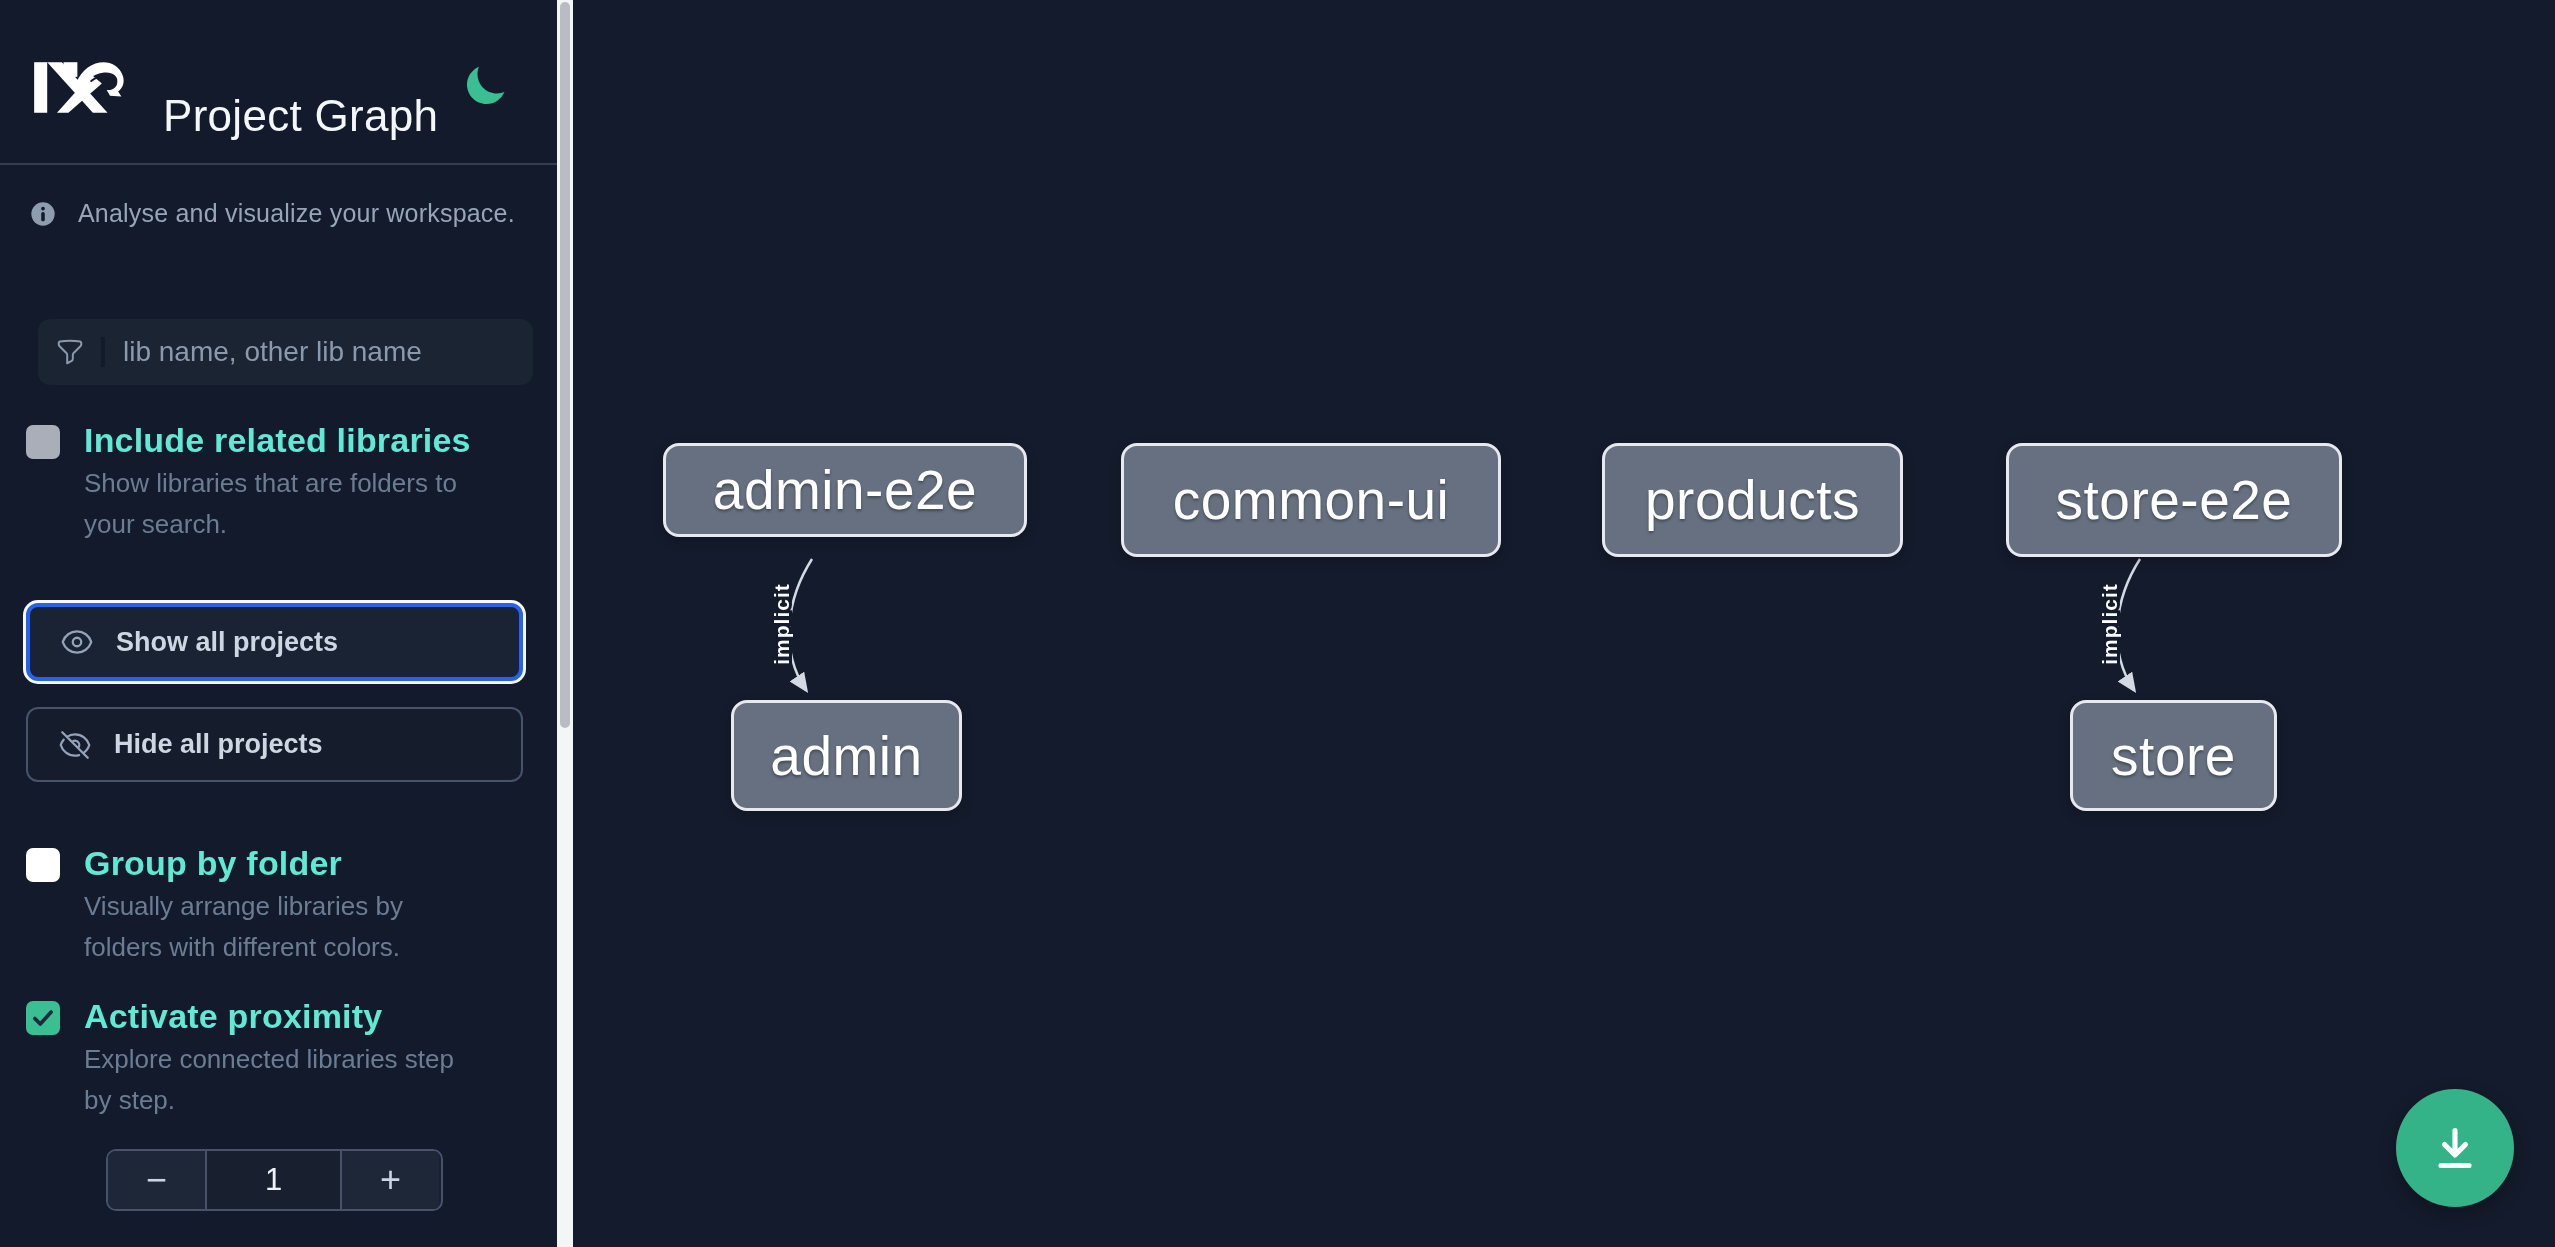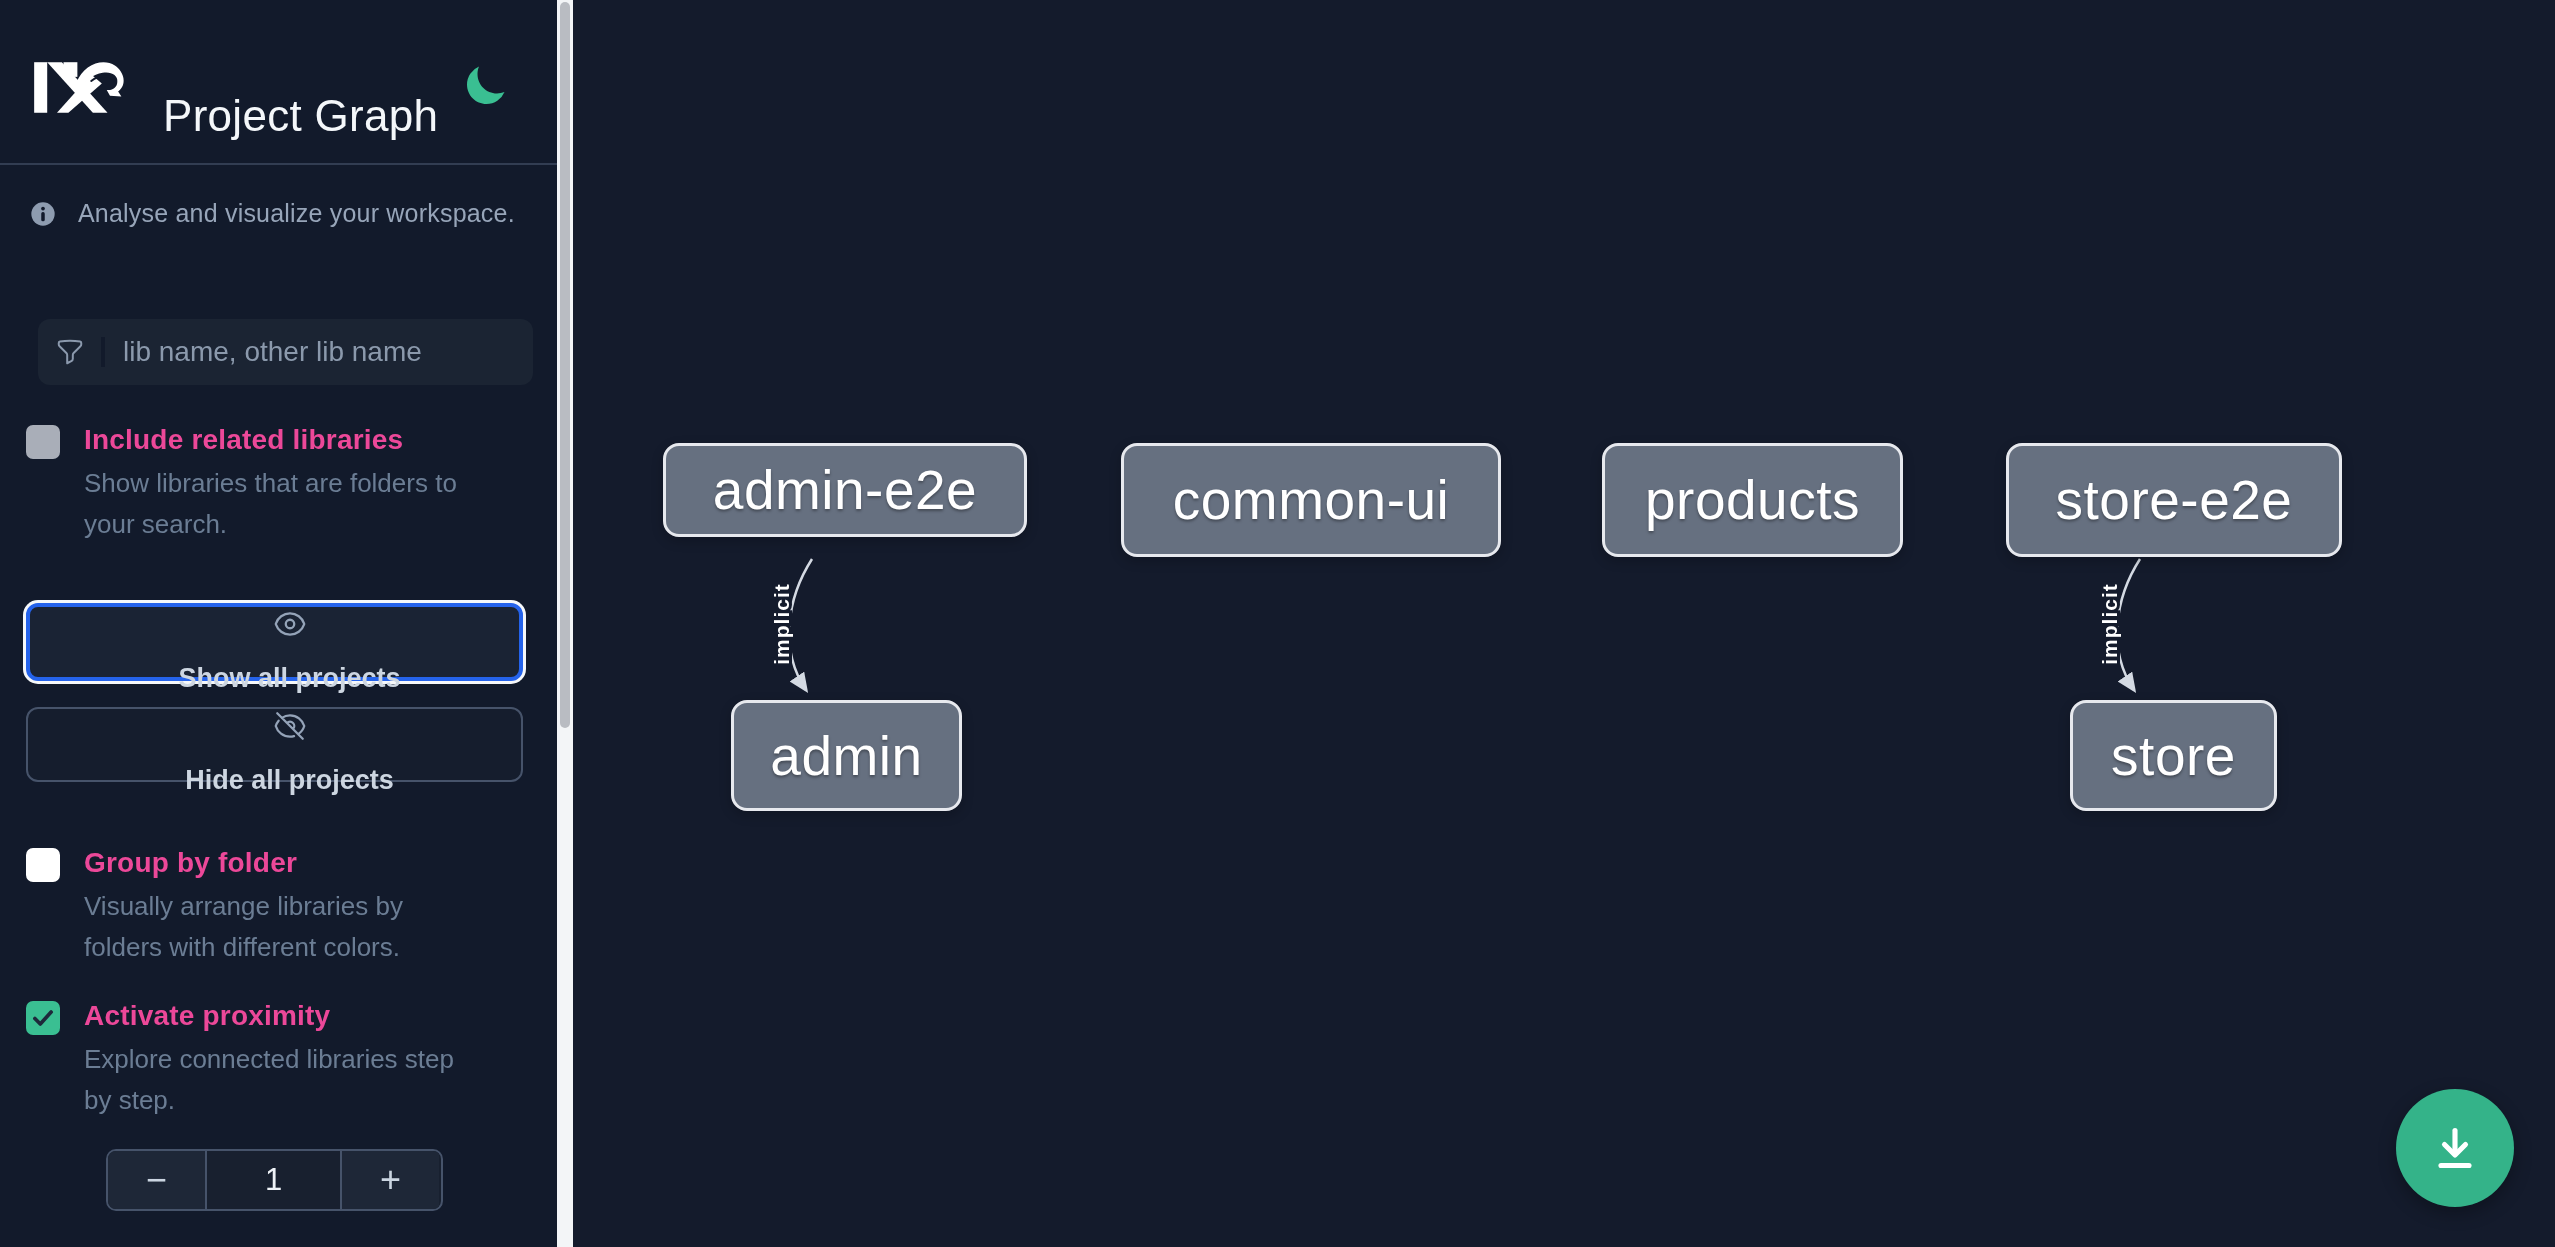--- a/index.html
+++ b/index.html
@@ -37,26 +37,26 @@
   .row-related{top:422px;}
   .row-folder{top:845px;justify-content:space-between;}
   .row-proximity{top:998px;}
   .checkbox{width:34px;height:34px;border-radius:7px;flex:none;margin-top:3px;
     display:flex;align-items:center;justify-content:center;background:#fff;cursor:pointer;}
   .checkbox.disabled{background:#a9aeb8;}
   .checkbox.checked{background:var(--accent-green,#3abf92);}
   .checkbox svg{width:26px;height:26px;display:none;}
   .checkbox.checked svg{display:block;}
   .check-text{width:447px;}
-  .check-label{font-size:28px;font-weight:700;color:#ec4899;line-height:36px;letter-spacing:.2px;}
+  .check-label{font-size:34px;font-weight:700;color:#5eead4;line-height:36px;letter-spacing:.2px;}
   .check-desc{font-size:26px;color:#6b7d94;line-height:41px;margin-top:5px;white-space:pre-line;}
 
   .side-btn{position:absolute;left:26px;width:497px;display:flex;align-items:center;gap:22px;
     padding:0 0 0 30px;border-radius:12px;font-size:27px;font-weight:600;color:#cdd6e1;
-    font-family:inherit;cursor:pointer;flex-direction:column;}
+    font-family:inherit;cursor:pointer;}
   .side-btn svg{width:34px;height:34px;flex:none;}
   .btn-show{top:603px;height:78px;background:#1a2334;
     border:4px solid var(--focus-blue,#2563eb);box-shadow:0 0 0 3px #f6f8fa;}
   .btn-hide{top:707px;height:75px;background:#151d2d;border:2px solid #46536a;}
 
   .stepper{position:absolute;left:106px;top:1149px;width:337px;height:62px;
     display:grid;grid-template-columns:97px 137px 97px;background:#18202f;
     border:2px solid #46536a;border-radius:10px;overflow:hidden;}
   .stepper>*{display:flex;align-items:center;justify-content:center;}
   .step-btn{background:#1e2737;border:none;color:#cbd5e1;font-size:36px;font-family:inherit;

